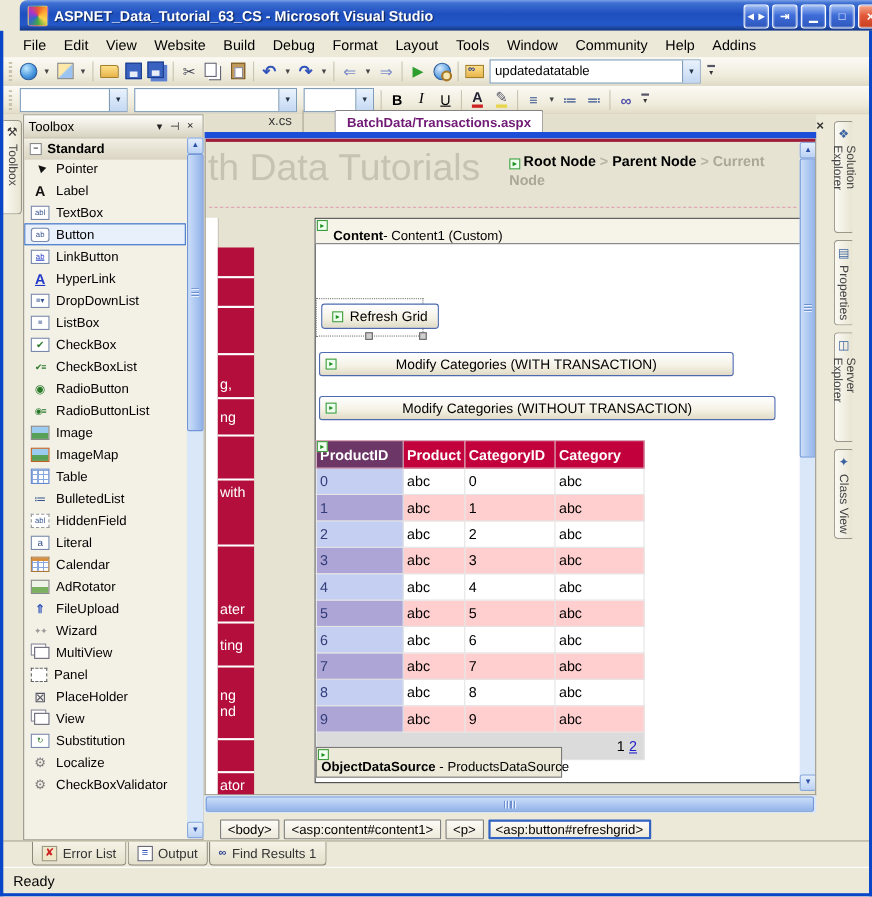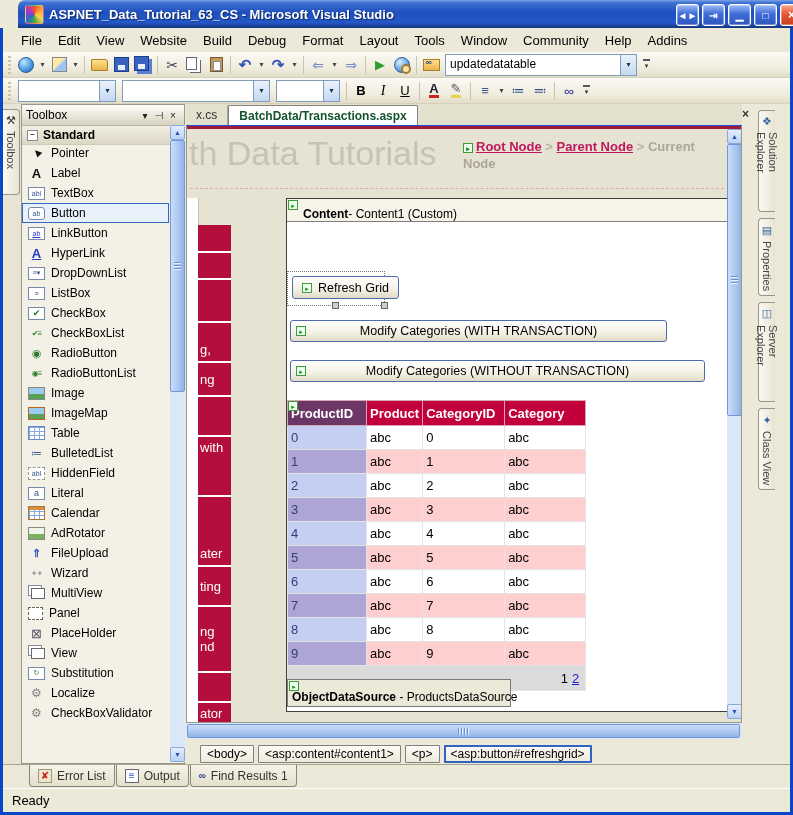--- a/index.html
+++ b/index.html
@@ -133,29 +133,29 @@
   .sb-thumb{position:absolute;left:0;width:15px;border:1px solid #7296D8;border-radius:2px;box-sizing:border-box;
     background:linear-gradient(90deg,#CBDEF8,#AFC9F2 50%,#92B2E8);}
   .sb-thumb::after{content:"";position:absolute;left:3px;top:50%;width:7px;height:8px;margin-top:-4px;
     background:repeating-linear-gradient(180deg,#6E8ED0 0 1px,#E8F0FC 1px 2px,transparent 2px 3px);}
   .sb-h .sb-thumb{height:14px;background:linear-gradient(180deg,#CBDEF8,#AFC9F2 50%,#92B2E8);}
   .sb-h .sb-thumb::after{left:50%;top:3px;margin:0 0 0 -6px;width:12px;height:7px;
     background:repeating-linear-gradient(90deg,#6E8ED0 0 1px,#E8F0FC 1px 2px,transparent 2px 3px);}
   #tbx-sb{left:148px;top:20px;width:15px;bottom:1px;}
   
   #doc{position:absolute;left:186px;top:104px;width:571px;height:660px;background:#ECE9D8;}
-  #etabs{position:absolute;left:0;top:0;width:556px;height:22px;display:flex;align-items:flex-end;border-bottom:1px solid #1d4ed8;box-sizing:border-box;background:#E4E0CE;}
+  #etabs{position:absolute;left:0;top:0;width:556px;height:22px;display:flex;align-items:flex-end;border-bottom:6px solid #1d4ed8;box-sizing:border-box;background:#E4E0CE;padding-left:48px;}
   .etab{height:20px;box-sizing:border-box;padding:3px 10px 0 10px;font-size:12px;color:#333;border-right:1px solid #AAA492;white-space:nowrap;overflow:hidden;}
-  .etab.active{background:#fff;border:1px solid #848284;border-bottom:none;font-weight:bold;border-radius:2px 2px 0 0;color:#14532d;}
+  .etab.active{background:#fff;border:1px solid #848284;border-bottom:none;font-weight:bold;border-radius:2px 2px 0 0;color:#701a75;margin-left:28px;}
   #etab-close{position:absolute;right:4px;top:3px;width:15px;height:15px;font-weight:bold;font-size:12px;color:#333;text-align:center;line-height:15px;}
   #design{position:absolute;left:0;top:22px;width:556px;height:597px;background:#E7E3D3;overflow:hidden;border:1px solid #9A968A;border-top:none;box-sizing:border-box;}
   #topline{position:absolute;left:0;top:0;width:556px;height:3px;background:#9E1C38;}
   #pgheading{position:absolute;left:2px;top:8px;font-size:34px;color:#C7C3B2;white-space:nowrap;}
   #crumb{position:absolute;left:276px;top:12px;width:264px;font-size:13px;font-weight:bold;line-height:17px;color:#B8B4A4;}
-  #crumb .lnk{color:#be185d;text-decoration:underline;}
+  #crumb .lnk{color:#000000;}
   #crumb .cur{color:#ABA796;}
   #dashline{position:absolute;left:3px;top:62px;width:534px;border-top:1px dashed #DFA9B6;}
   #whitestrip{position:absolute;left:0;top:72px;width:11px;bottom:0;background:#fff;border-right:1px solid #C8C4B4;}
   #nav{position:absolute;left:11px;top:99px;width:33px;}
   .navseg{background:#B30E3C;border-bottom:2px solid #fff;color:#fff;font-size:13px;
     padding-left:2px;box-sizing:border-box;display:flex;white-space:pre-line;line-height:15px;overflow:hidden;}
   .va-t{align-items:flex-start;padding-top:3px;} .va-m{align-items:center;} .va-b{align-items:flex-end;padding-bottom:4px;}
   
   #cbox{position:absolute;left:99px;top:72px;width:445px;height:514px;background:#fff;border:1px solid #404040;box-sizing:border-box;}
   #cbox-head{position:relative;height:22px;background:#F6F3E8;border-bottom:1px solid #808080;

